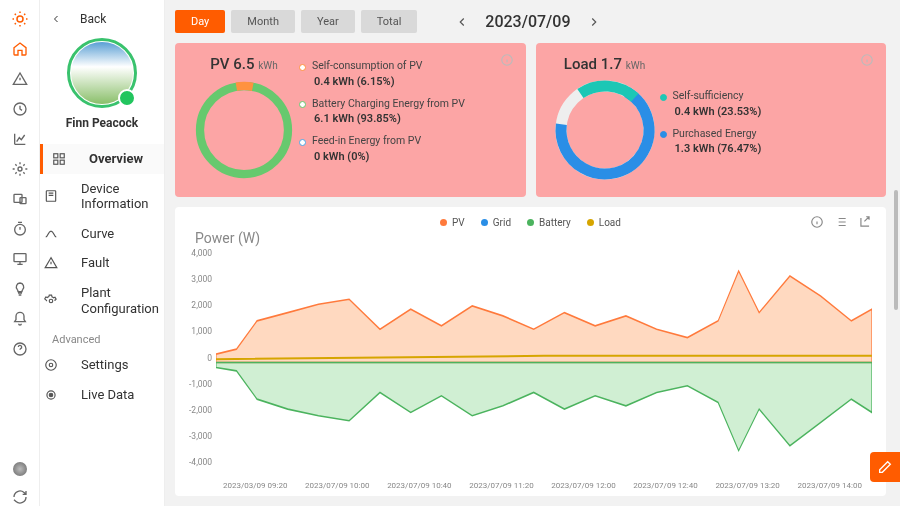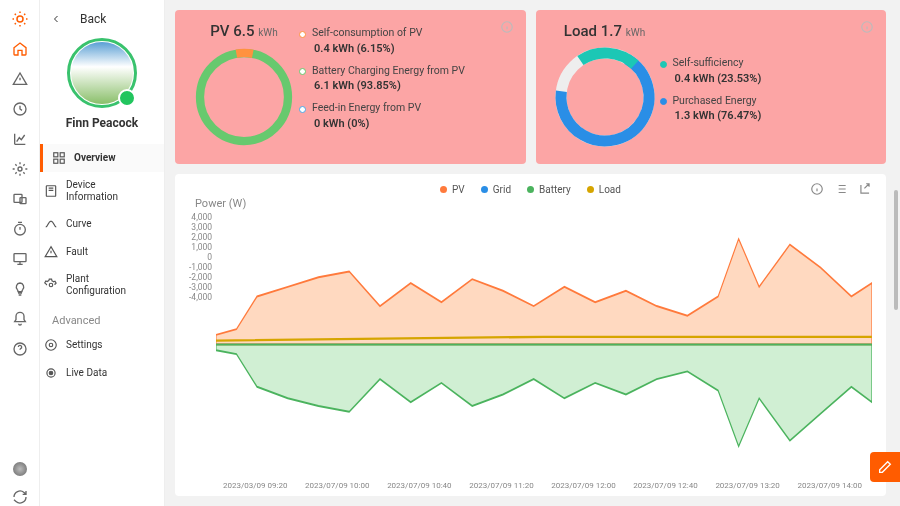--- a/index.html
+++ b/index.html
@@ -10,21 +10,21 @@
 .iconbar .ic.active { color: #ff5c00; }
 .iconbar .spacer { flex: 1; }
 .iconbar .dot { width: 14px; height: 14px; border-radius: 50%; background: radial-gradient(#bbb,#666); }
 .sidebar { width: 125px; border-right: 1px solid #eee; display: flex; flex-direction: column; padding: 8px 0; }
 .back { display: flex; align-items: center; gap: 18px; padding: 4px 10px; cursor: pointer; font-size: 12px; }
 .avatar { align-self: center; margin-top: 8px; width: 70px; height: 70px; border-radius: 50%; border: 3px solid #39c26d; position: relative; display:flex; align-items:center; justify-content:center; overflow:visible;}
 .avatar-inner{width:62px;height:62px;border-radius:50%;background:linear-gradient(180deg,#5a9fd4 0%,#fff 40%,#8abf6a 100%);position:relative;overflow:hidden;}
 .avatar .badge { position: absolute; right: -2px; bottom: -2px; width: 18px; height: 18px; border-radius: 50%; background: #22c55e; border: 2px solid #fff; }
 .username { text-align: center; font-weight: 700; margin-top: 8px; font-size: 12px; }
 .menu { margin-top: 14px; display: flex; flex-direction: column; }
-.menu-item { display: flex; align-items: center; gap: 8px; padding: 7px 10px 7px 4px; cursor: pointer; font-size: 10px; color: #333; line-height:1.2;}
+.menu-item { display: flex; align-items: center; gap: 23px; padding: 7px 10px 7px 4px; cursor: pointer; font-size: 13px; color: #333; line-height:1.2;}
 .menu-item.active { border-left: 3px solid #ff5c00; font-weight: 700; padding-left: 9px; background:#fafafa;}
 .menu-item .mi { width: 14px; height: 14px; flex-shrink: 0; color: #555; }
 .section-label { font-size: 11px; color: #888; padding: 10px 10px 4px 12px; }
 .main { flex: 1; background: #f2f2f2; padding: 10px 14px 10px 10px; display: flex; flex-direction: column; gap: 10px; overflow:hidden;}
 .toolbar { display: flex; align-items: center; gap: 8px; }
 .seg { display: flex; gap: 6px; }
 .seg button { border: none; padding: 5px 16px; font-size: 11px; border-radius: 2px; cursor: pointer; background: #d9d9d9; color: #555; }
 .seg button.active { background: #ff5c00; color: #fff; }
 .date-nav { display: flex; align-items: center; gap: 16px; margin-left: 30px; }
 .date-nav .arrow { cursor: pointer; color: #555; width:14px; height:14px;}
@@ -39,23 +39,23 @@
 .legend .row { display: flex; flex-direction: column; gap: 2px; }
 .legend .lbl { display: flex; align-items: center; gap: 6px; color: #444; line-height:1.3;}
 .legend .sw { width: 7px; height: 7px; border-radius: 50%; flex-shrink: 0; margin-top:3px; border:1.5px solid; background:#fff;}
 .legend .val { font-weight: 600; font-size: 11px; padding-left: 15px; }
 .chart-card { background: #fff; border-radius: 4px; padding: 10px 14px 6px; position: relative; flex:1; display:flex; flex-direction:column;}
 .chart-legend { display: flex; gap: 16px; justify-content: center; font-size: 10px; color: #555; margin-bottom: 2px;}
 .chart-legend .item { display: flex; align-items: center; gap: 5px; }
 .chart-legend .d { width: 7px; height: 7px; border-radius: 50%; }
 .chart-tools { position: absolute; top: 8px; right: 14px; display: flex; gap: 10px; color: #888; }
 .chart-tools > * { cursor: pointer; width:14px; height:14px;}
-.axis-label { font-size: 11px; color: #888; }
+.axis-label { font-size: 14px; color: #888; }
 .chart-area { flex:1; display:flex; }
-.yaxis { display:flex; flex-direction:column; align-items:flex-end; font-size:8.5px; color:#888; padding:2px 4px 12px 0;}
+.yaxis { display:flex; flex-direction:column; justify-content:space-between; align-items:flex-end; font-size:8.5px; color:#888; padding:2px 4px 12px 0;}
 .plot { flex:1; position:relative; }
 .xaxis { display:flex; justify-content:space-between; font-size:8px; color:#888; padding:2px 10px 0 34px;}
 .fab { position: fixed; right: 0; bottom: 24px; width: 30px; height: 30px; background: #ff5c00; border-radius: 4px 0 0 4px; display: flex; align-items: center; justify-content: center; color: #fff; cursor: pointer; }
 .scroll-ind{position:fixed; right:2px; top:190px; width:4px; height:120px; background:#bbb; border-radius:2px;}
 svg { display: block; }
 </style>
 </head>
 <body>
 
 <div class="iconbar">
@@ -200,20 +200,37 @@
       <svg class="mi" viewBox="0 0 24 24" fill="none" stroke="currentColor" stroke-width="2">
           <circle cx="12" cy="12" r="3" fill="currentColor"></circle>
           <circle cx="12" cy="12" r="7"></circle>
         </svg>
       <span>Live Data</span>
     </div>
   </div>
 </div>
 
 <div class="main">
+  <div class="toolbar">
+    <div class="seg">
+      <button class="active">Day</button>
+      <button>Month</button>
+      <button>Year</button>
+      <button>Total</button>
+    </div>
+    <div class="date-nav">
+      <svg class="arrow" viewBox="0 0 24 24" fill="none" stroke="currentColor" stroke-width="2">
+          <path d="M15 18l-6-6 6-6"></path>
+        </svg>
+      <span class="date">2023/07/09</span>
+      <svg class="arrow" viewBox="0 0 24 24" fill="none" stroke="currentColor" stroke-width="2">
+          <path d="M9 18l6-6-6-6"></path>
+        </svg>
+    </div>
+  </div>
 
   <div class="cards">
 
     <div class="card">
       <svg class="info-ic" viewBox="0 0 24 24" fill="none" stroke="currentColor" stroke-width="2">
           <circle cx="12" cy="12" r="9"></circle>
           <path d="M12 8h.01M11 12h1v4"></path>
         </svg>
       <div style="display:flex;flex-direction:column;align-items:center;">
         <div class="card-title"><span>PV</span> <span>6.5</span> <span class="unit">kWh</span></div>

